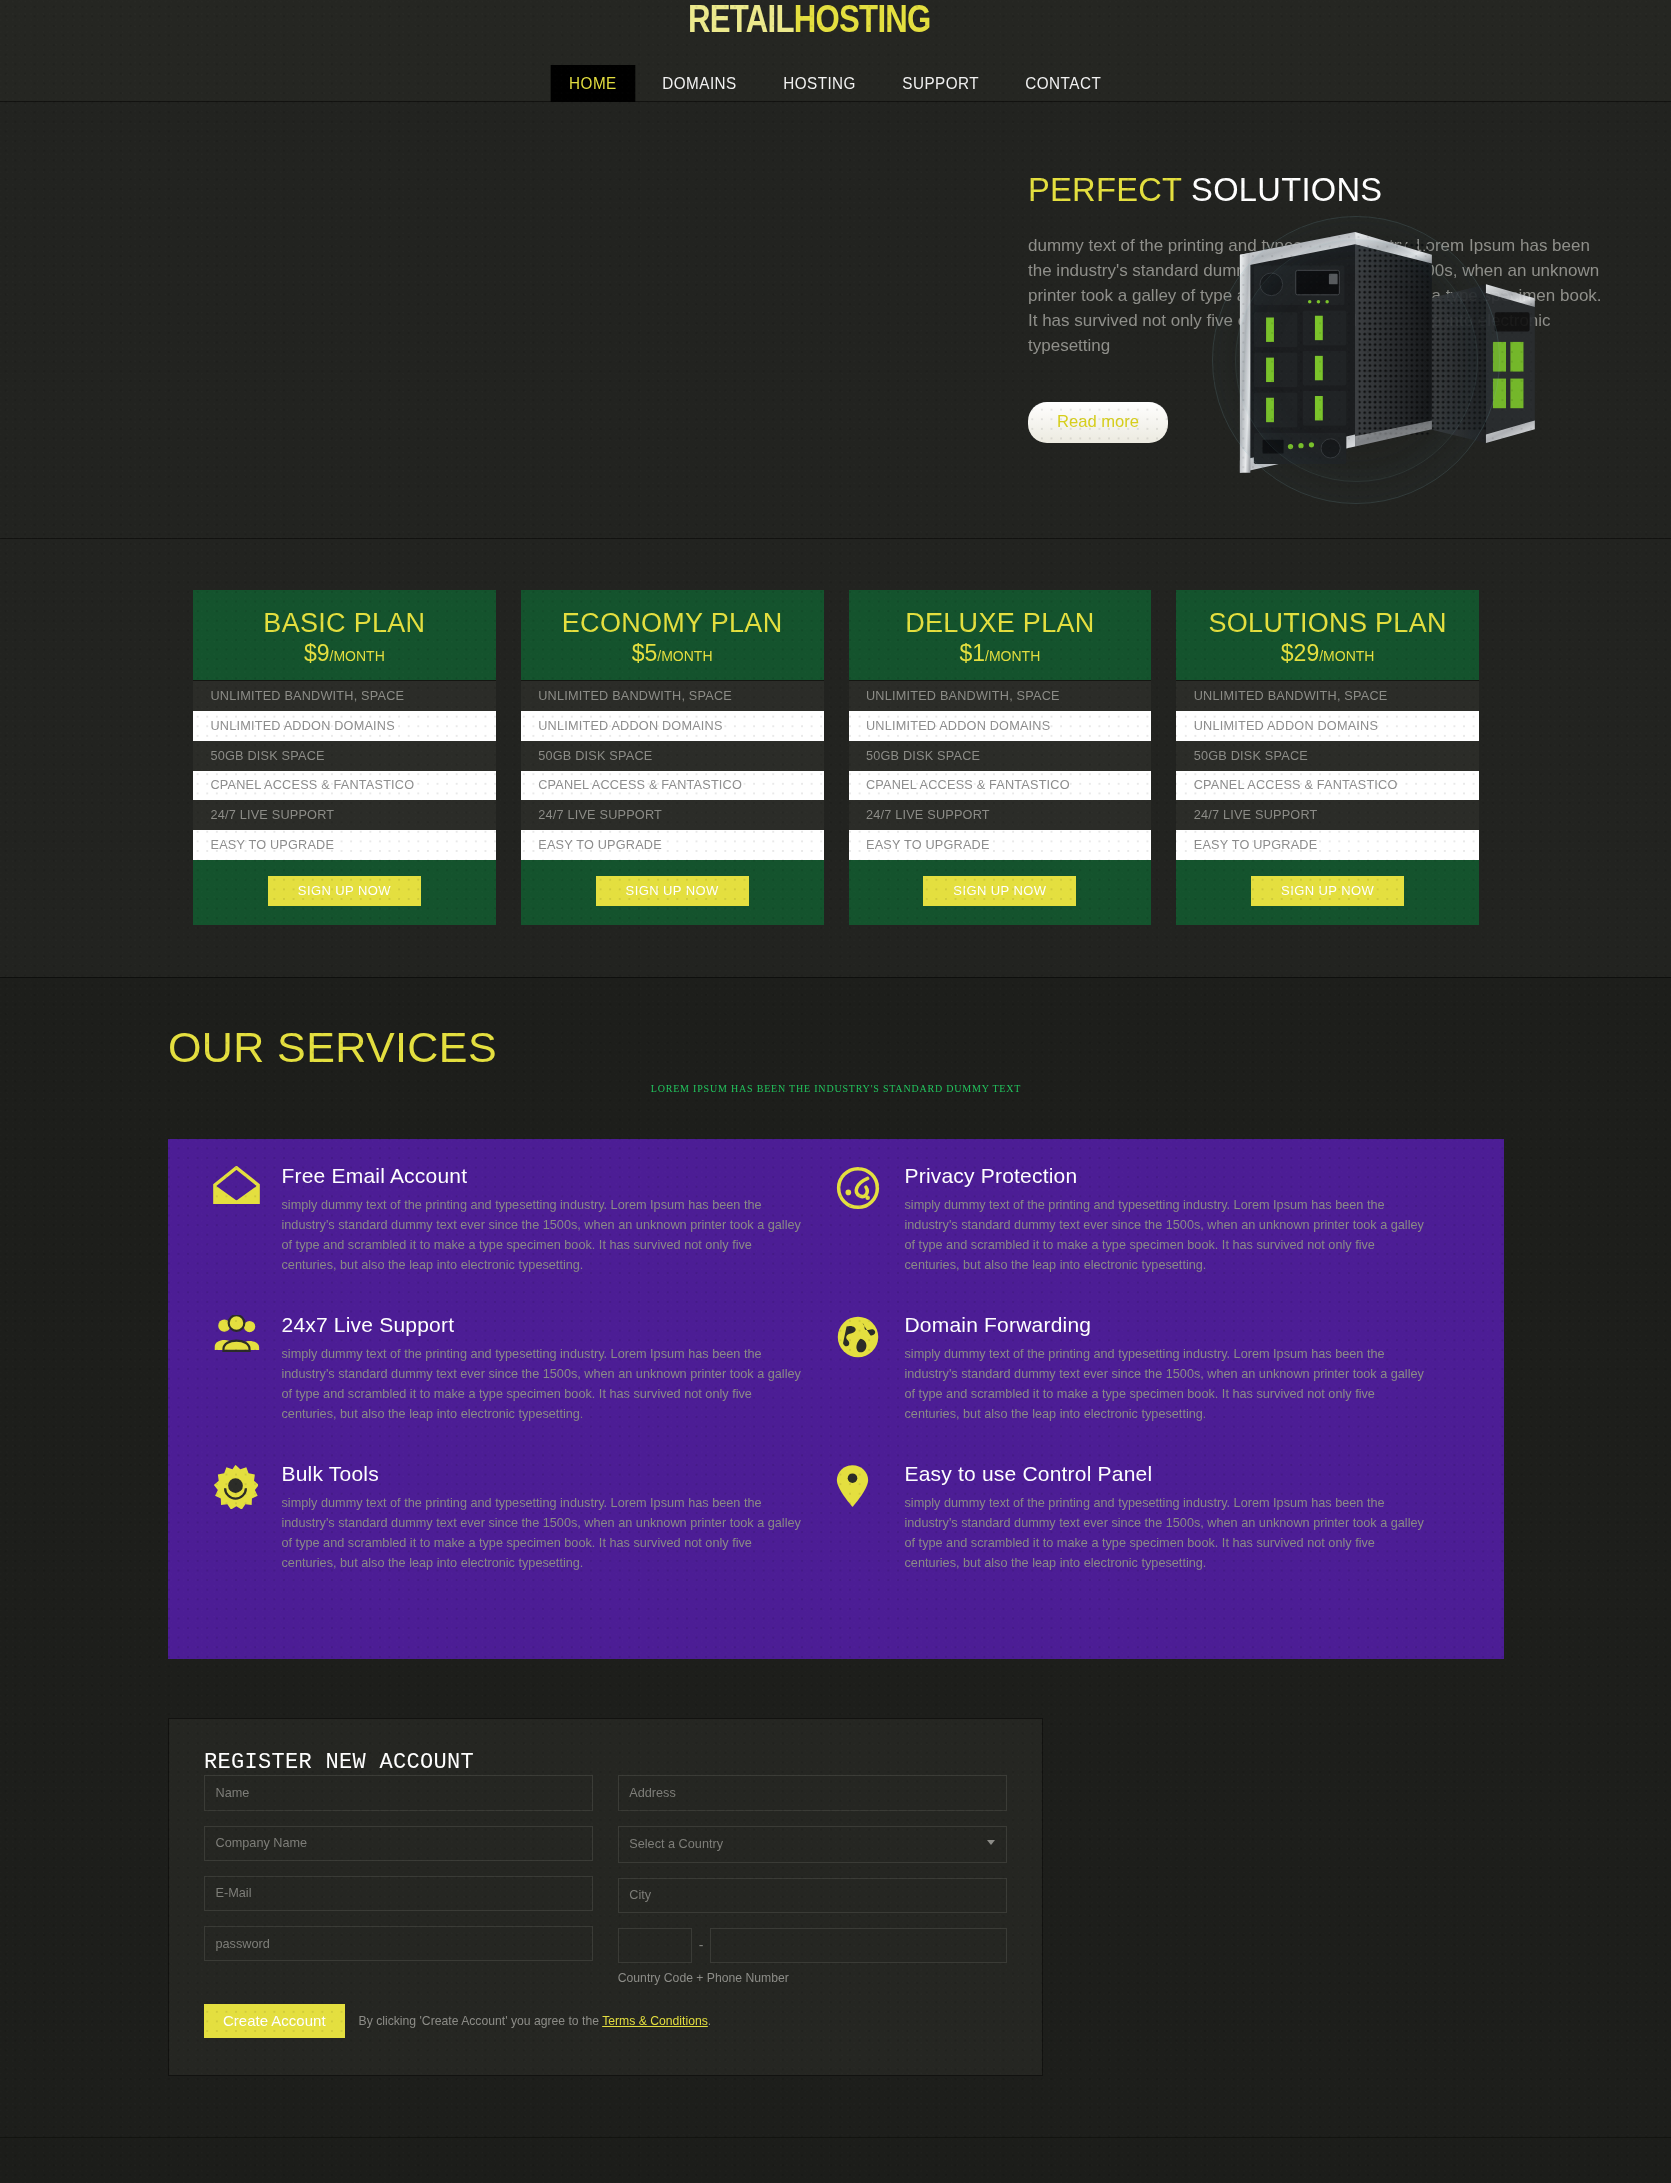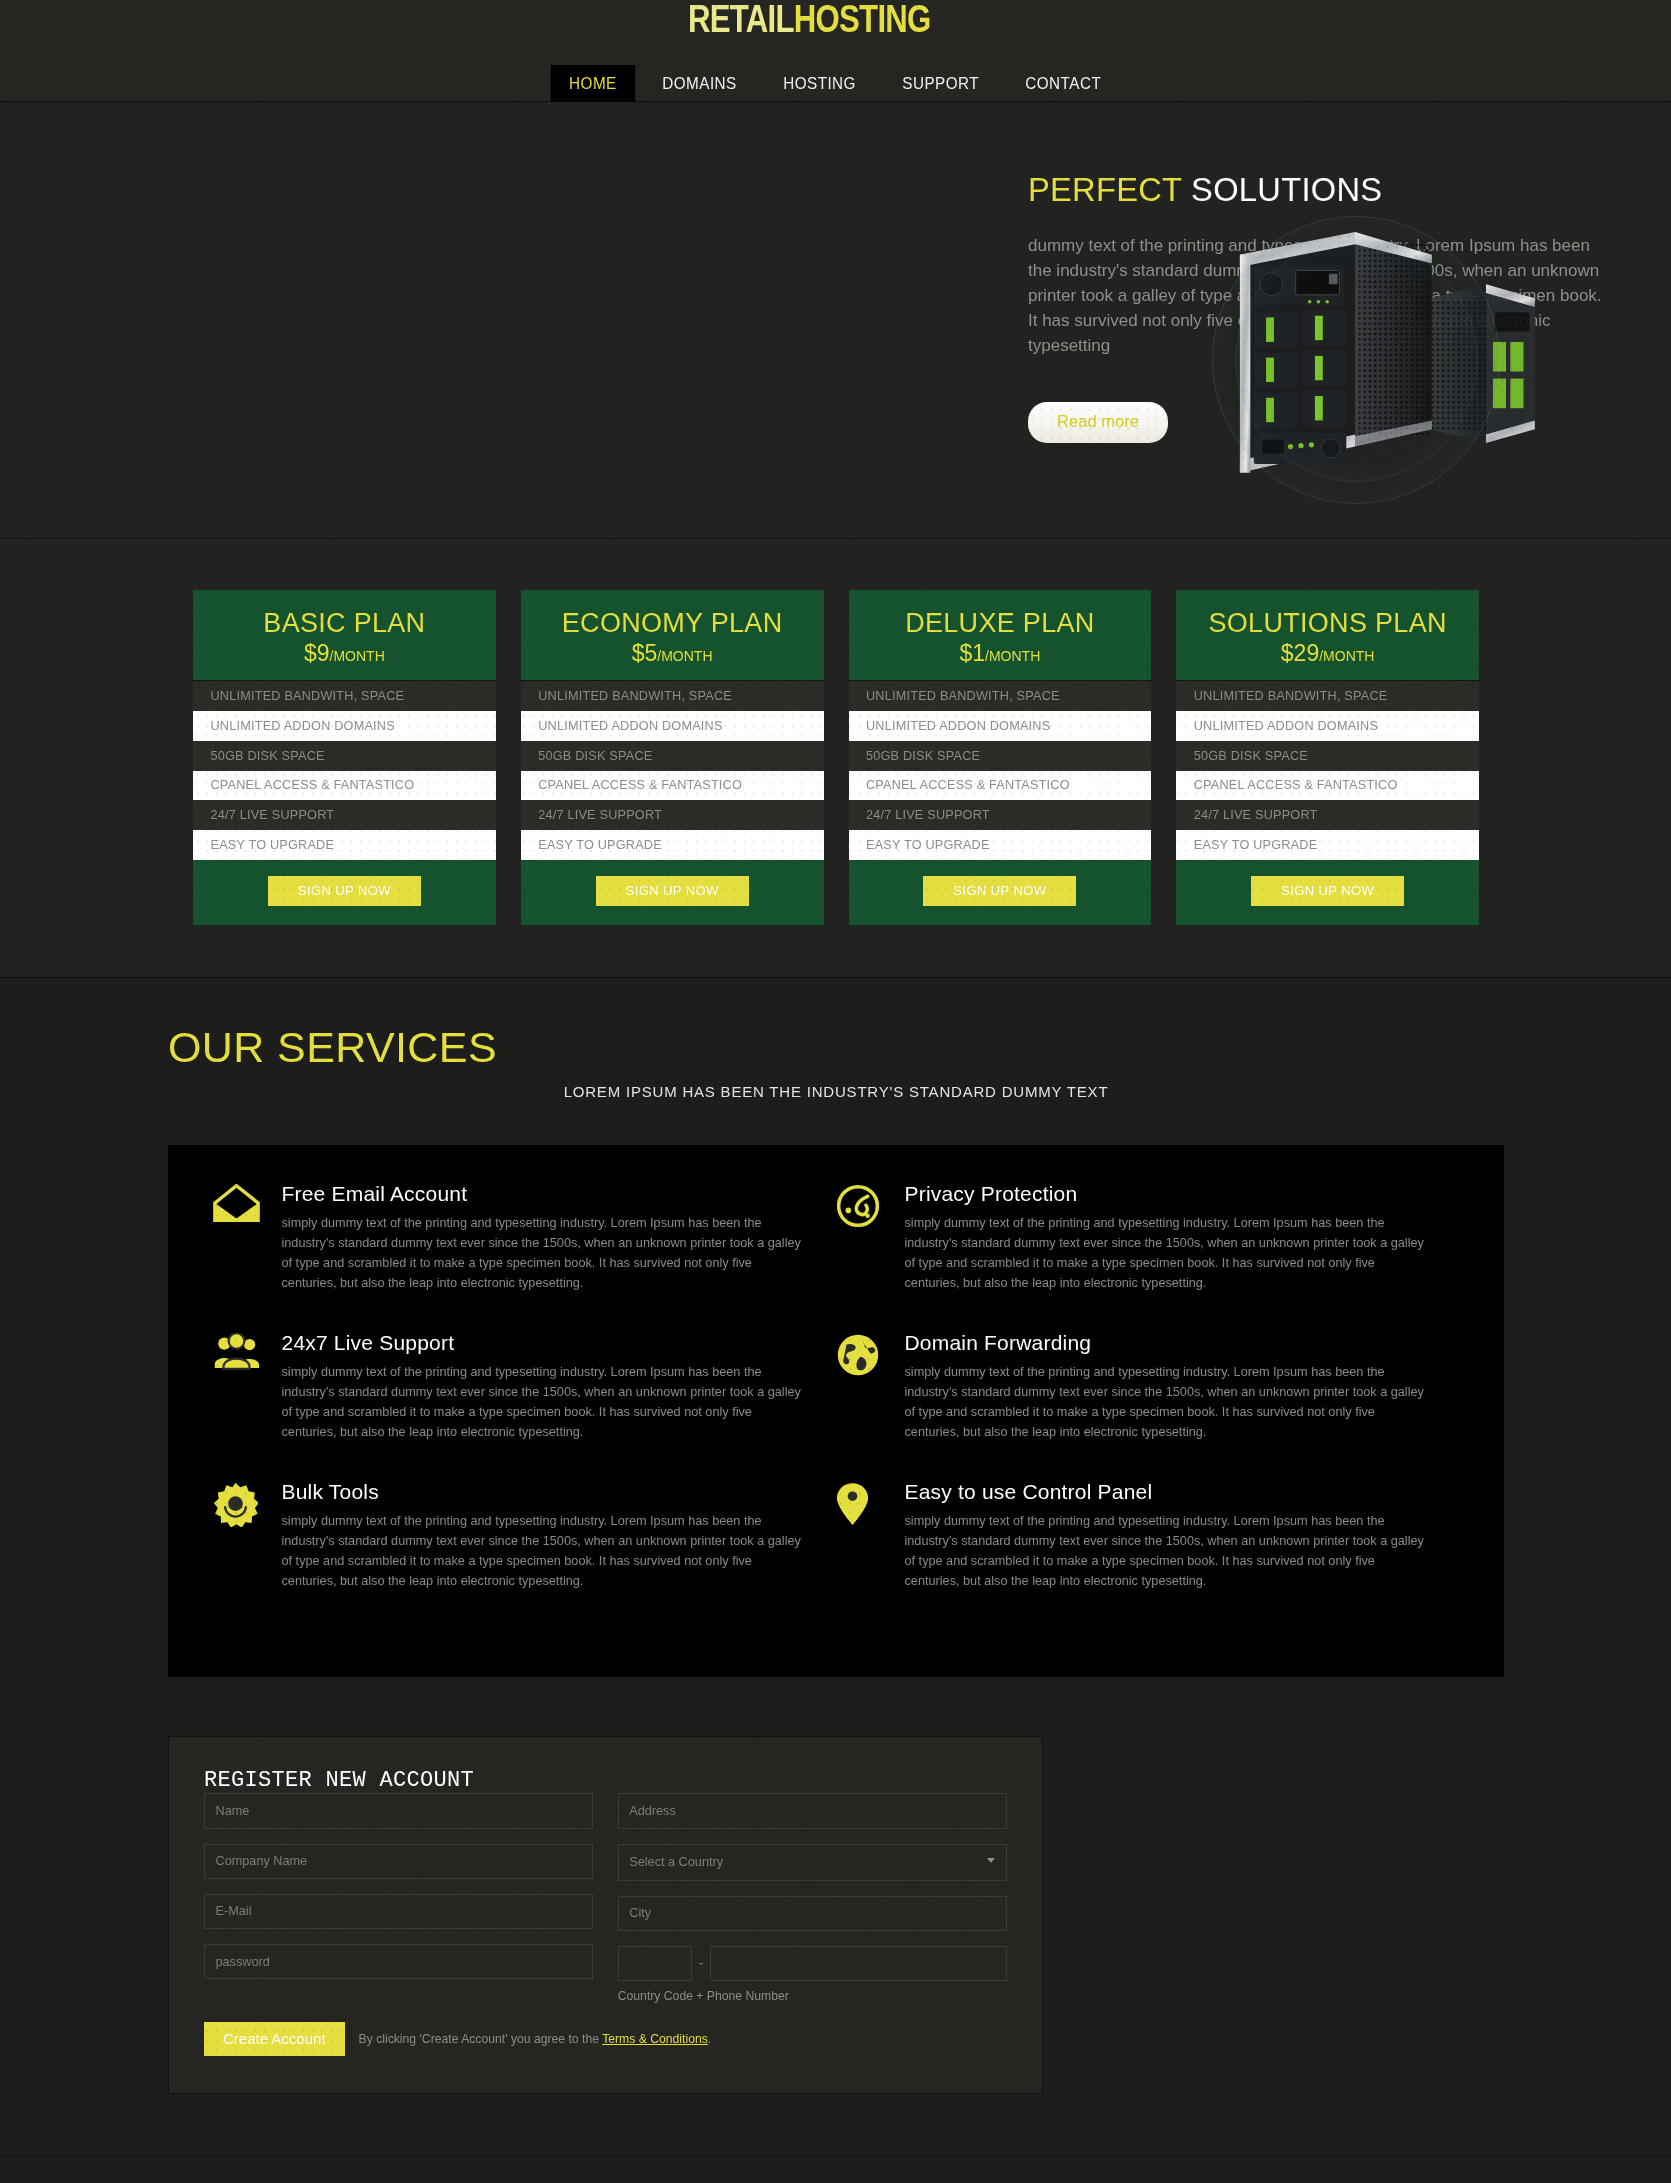--- a/index.html
+++ b/index.html
@@ -151,25 +151,25 @@
   }
 
   
   section.services { background:#1d1e1b; padding: 45px 0 35px; }
   .services-title {
     color:#e4df3f;
     font-family:"Liberation Sans Narrow","Liberation Sans",sans-serif;
     font-size: 43px; font-weight: normal; letter-spacing:0.4px;
   }
   .services-sub {
-    text-align:center; color:#e5e5e5; font-size:15px; letter-spacing:0.8px; margin-top: 10.5px;
-    font-family:Liberation Sans, sans-serif;
+    text-align:center; color:#22c55e; font-size:10px; letter-spacing:0.8px; margin-top: 10.5px;
+    font-family:Liberation Serif, serif;
   }
   .services-panel {
-    background:#000000; margin-top: 45px; padding: 37px 45px 48px;
+    background:#4c1d95; margin-top: 45px; padding: 25px 45px 48px;
     display:flex; flex-wrap: wrap;
   }
   .svc { width: 50%; display:flex; gap: 17.5px; margin-bottom: 38px; padding-right: 31px; }
   .svc-icon { width: 51px; min-width:51px; padding-top: 1.7px; }
   .svc-icon svg { display:block; }
   .svc h3 {
     color:#ffffff; font-size: 21px; font-weight: normal; margin-bottom: 7px;
     font-family:"Liberation Sans Narrow","Liberation Sans",sans-serif; letter-spacing:0.2px;
   }
   .svc p { font-size: 12.7px; line-height: 20px; color:#8b8b86; }

